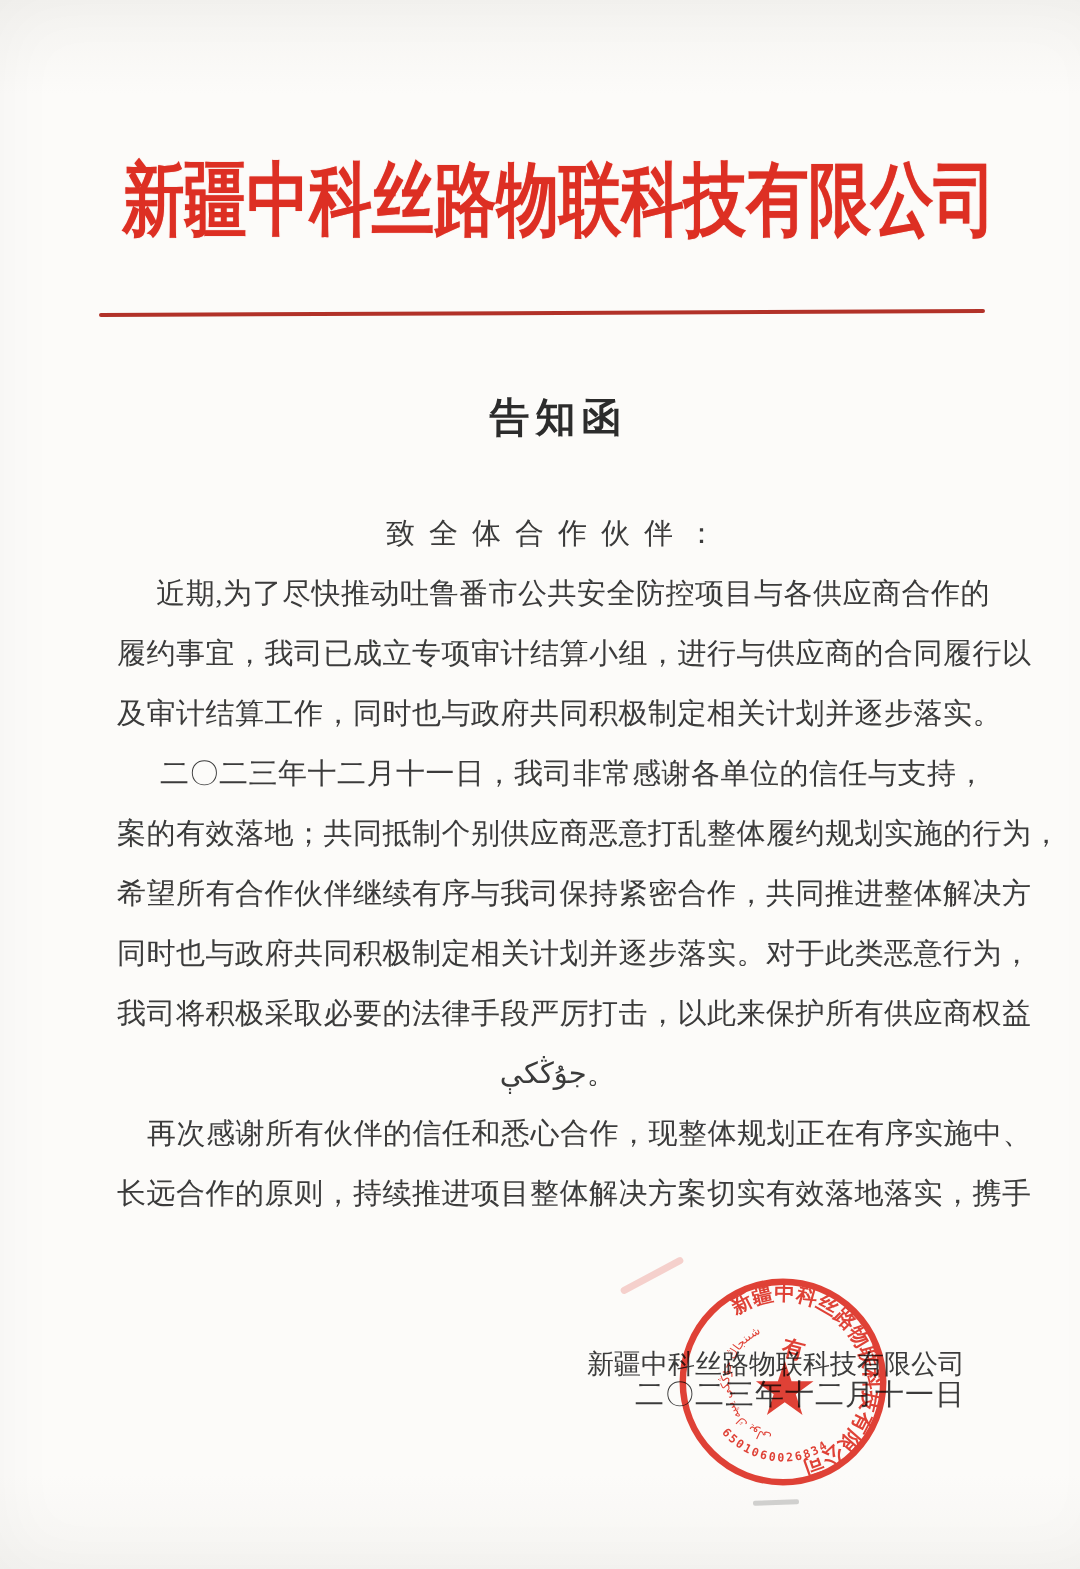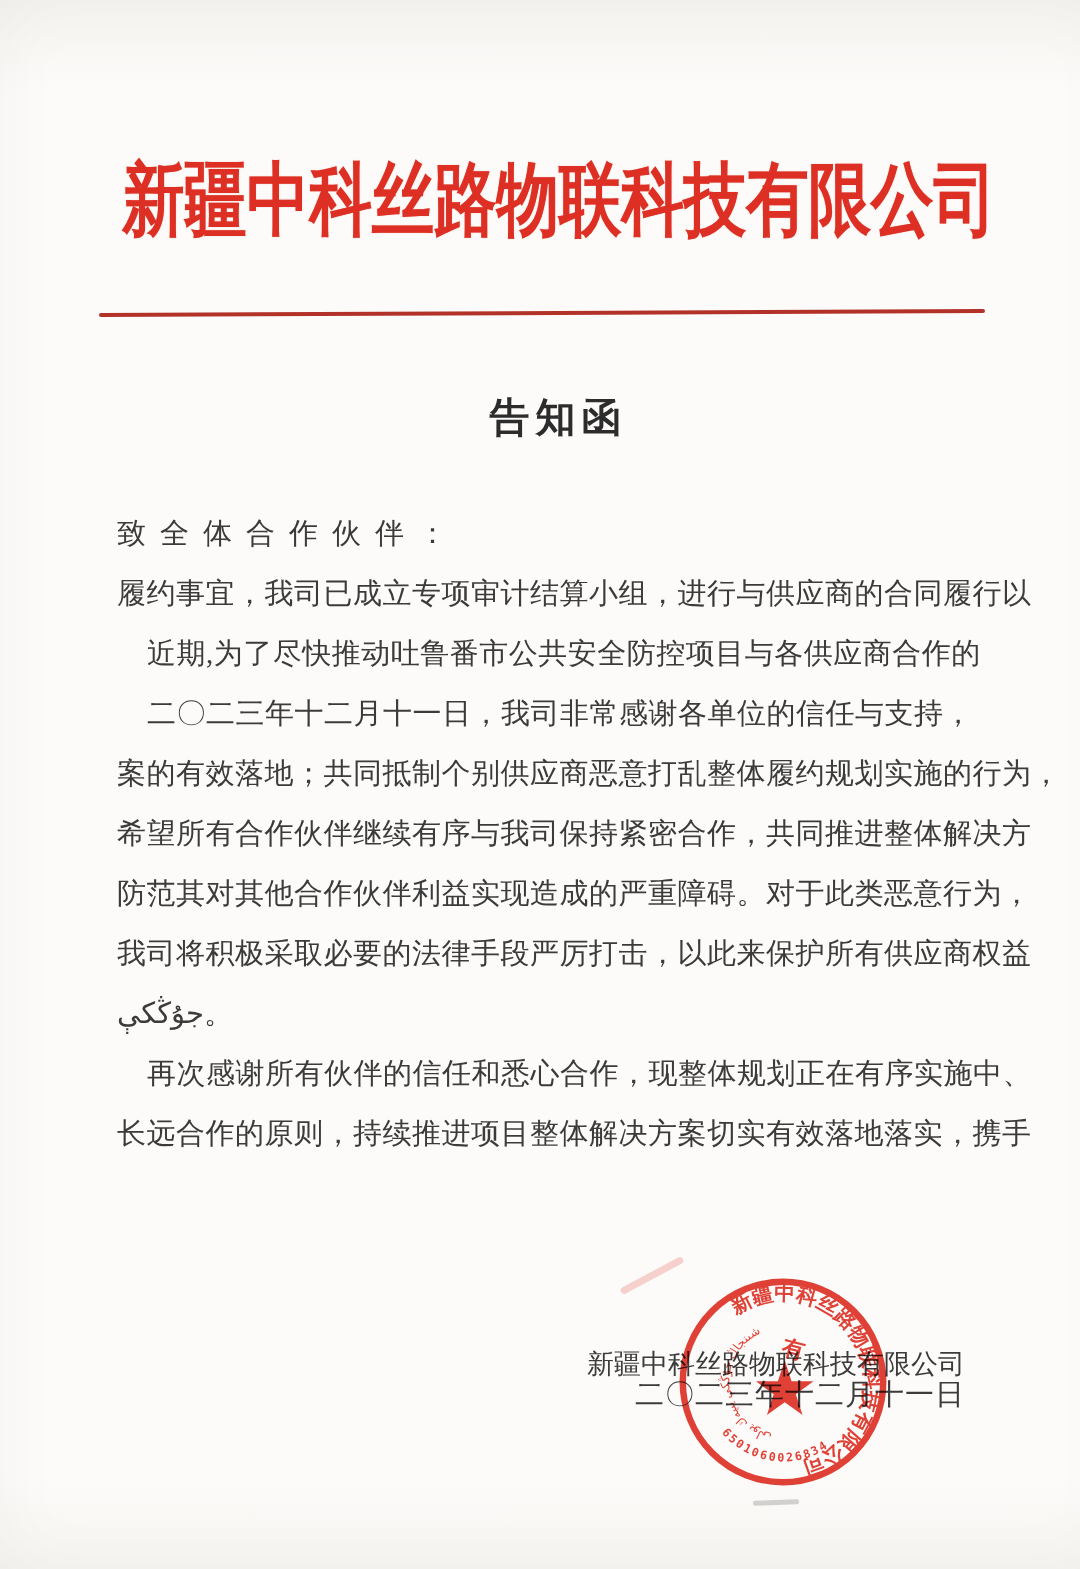--- a/index.html
+++ b/index.html
@@ -27,21 +27,21 @@
   .doc-title{
     position:absolute; top:390px; left:0; width:100%;
     text-align:center; color:var(--title-ink);
     font-size:40px; font-weight:600; letter-spacing:6px; padding-left:6px; box-sizing:border-box;
   }
   .body-block{
     position:absolute; top:503px; left:117px; right:112px;
     font-size:29px; line-height:60px; letter-spacing:0.5px; color:var(--ink);
   }
   .salutation{letter-spacing:14px;}
-  .bline{white-space:nowrap;}
+  .bline{white-space:nowrap;text-align:center;}
   .bline.indent{text-indent:30px;}
   .signature-block{
     position:absolute; top:1349px; right:146px; text-align:right; color:var(--ink);
   }
   .signature-company{font-size:27px; line-height:30px; white-space:nowrap;}
   .signature-date{font-size:29px; line-height:30px; white-space:nowrap; letter-spacing:1px;}
   .seal{
     position:absolute; left:675px; top:1266px; width:216px; height:232px;
     color:var(--seal-red); mix-blend-mode:multiply; opacity:.92;
     filter:blur(.2px);
@@ -64,26 +64,27 @@
 
   <div class="company-header">新疆中科丝路物联科技有限公司</div>
 
   <div class="header-divider"></div>
 
   <div class="doc-title">告知函</div>
 
   <div class="body-block">
     <div class="bline salutation">致全体合作伙伴：</div>
     <div>
+        <div class="bline indent">近期,为了尽快推动吐鲁番市公共安全防控项目与各供应商合作的</div>
         <div class="bline">履约事宜，我司已成立专项审计结算小组，进行与供应商的合同履行以</div>
-        <div class="bline indent">近期,为了尽快推动吐鲁番市公共安全防控项目与各供应商合作的</div>
+        <div class="bline">及审计结算工作，同时也与政府共同积极制定相关计划并逐步落实。</div>
         <div class="bline indent">二〇二三年十二月十一日，我司非常感谢各单位的信任与支持，</div>
         <div class="bline">案的有效落地；共同抵制个别供应商恶意打乱整体履约规划实施的行为，</div>
         <div class="bline">希望所有合作伙伴继续有序与我司保持紧密合作，共同推进整体解决方</div>
-        <div class="bline">防范其对其他合作伙伴利益实现造成的严重障碍。对于此类恶意行为，</div>
+        <div class="bline">同时也与政府共同积极制定相关计划并逐步落实。对于此类恶意行为，</div>
         <div class="bline">我司将积极采取必要的法律手段严厉打击，以此来保护所有供应商权益</div>
         <div class="bline">جۇڭكې。</div>
         <div class="bline indent">再次感谢所有伙伴的信任和悉心合作，现整体规划正在有序实施中、</div>
         <div class="bline">长远合作的原则，持续推进项目整体解决方案切实有效落地落实，携手</div>
       </div>
   </div>
 
   <div class="signature-block">
     <div class="signature-company">新疆中科丝路物联科技有限公司</div>
     <div class="signature-date">二〇二三年十二月十一日</div>

